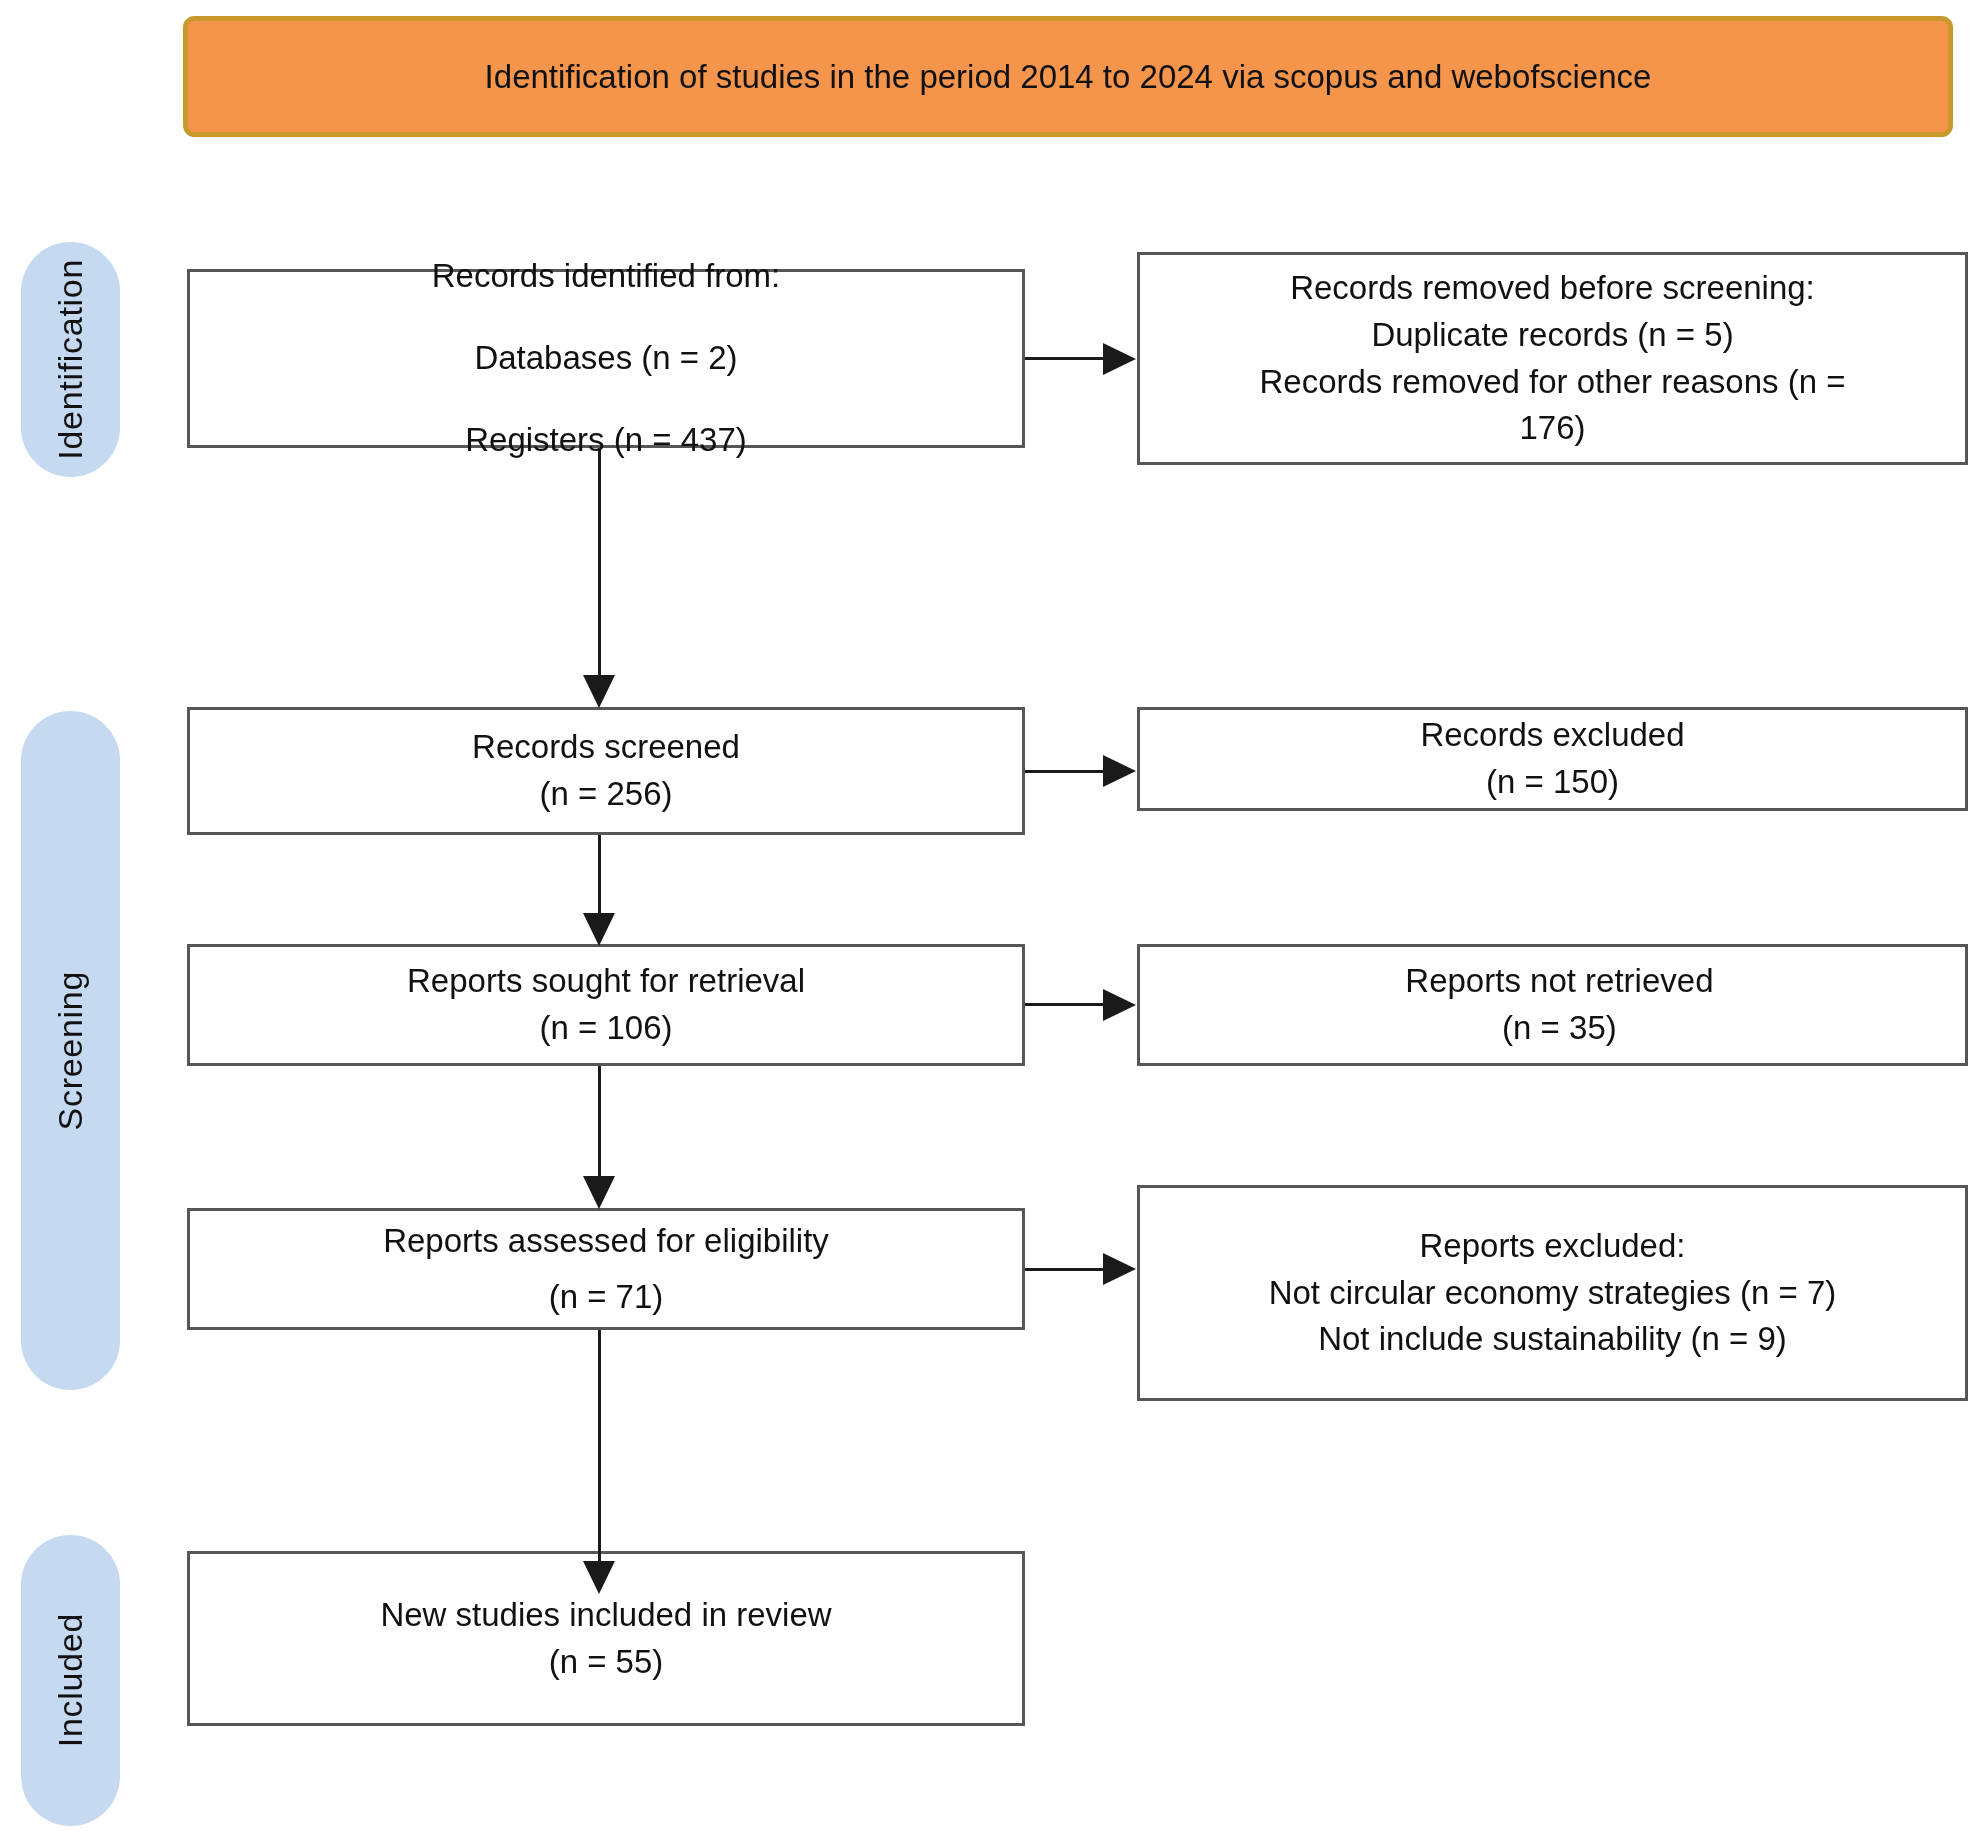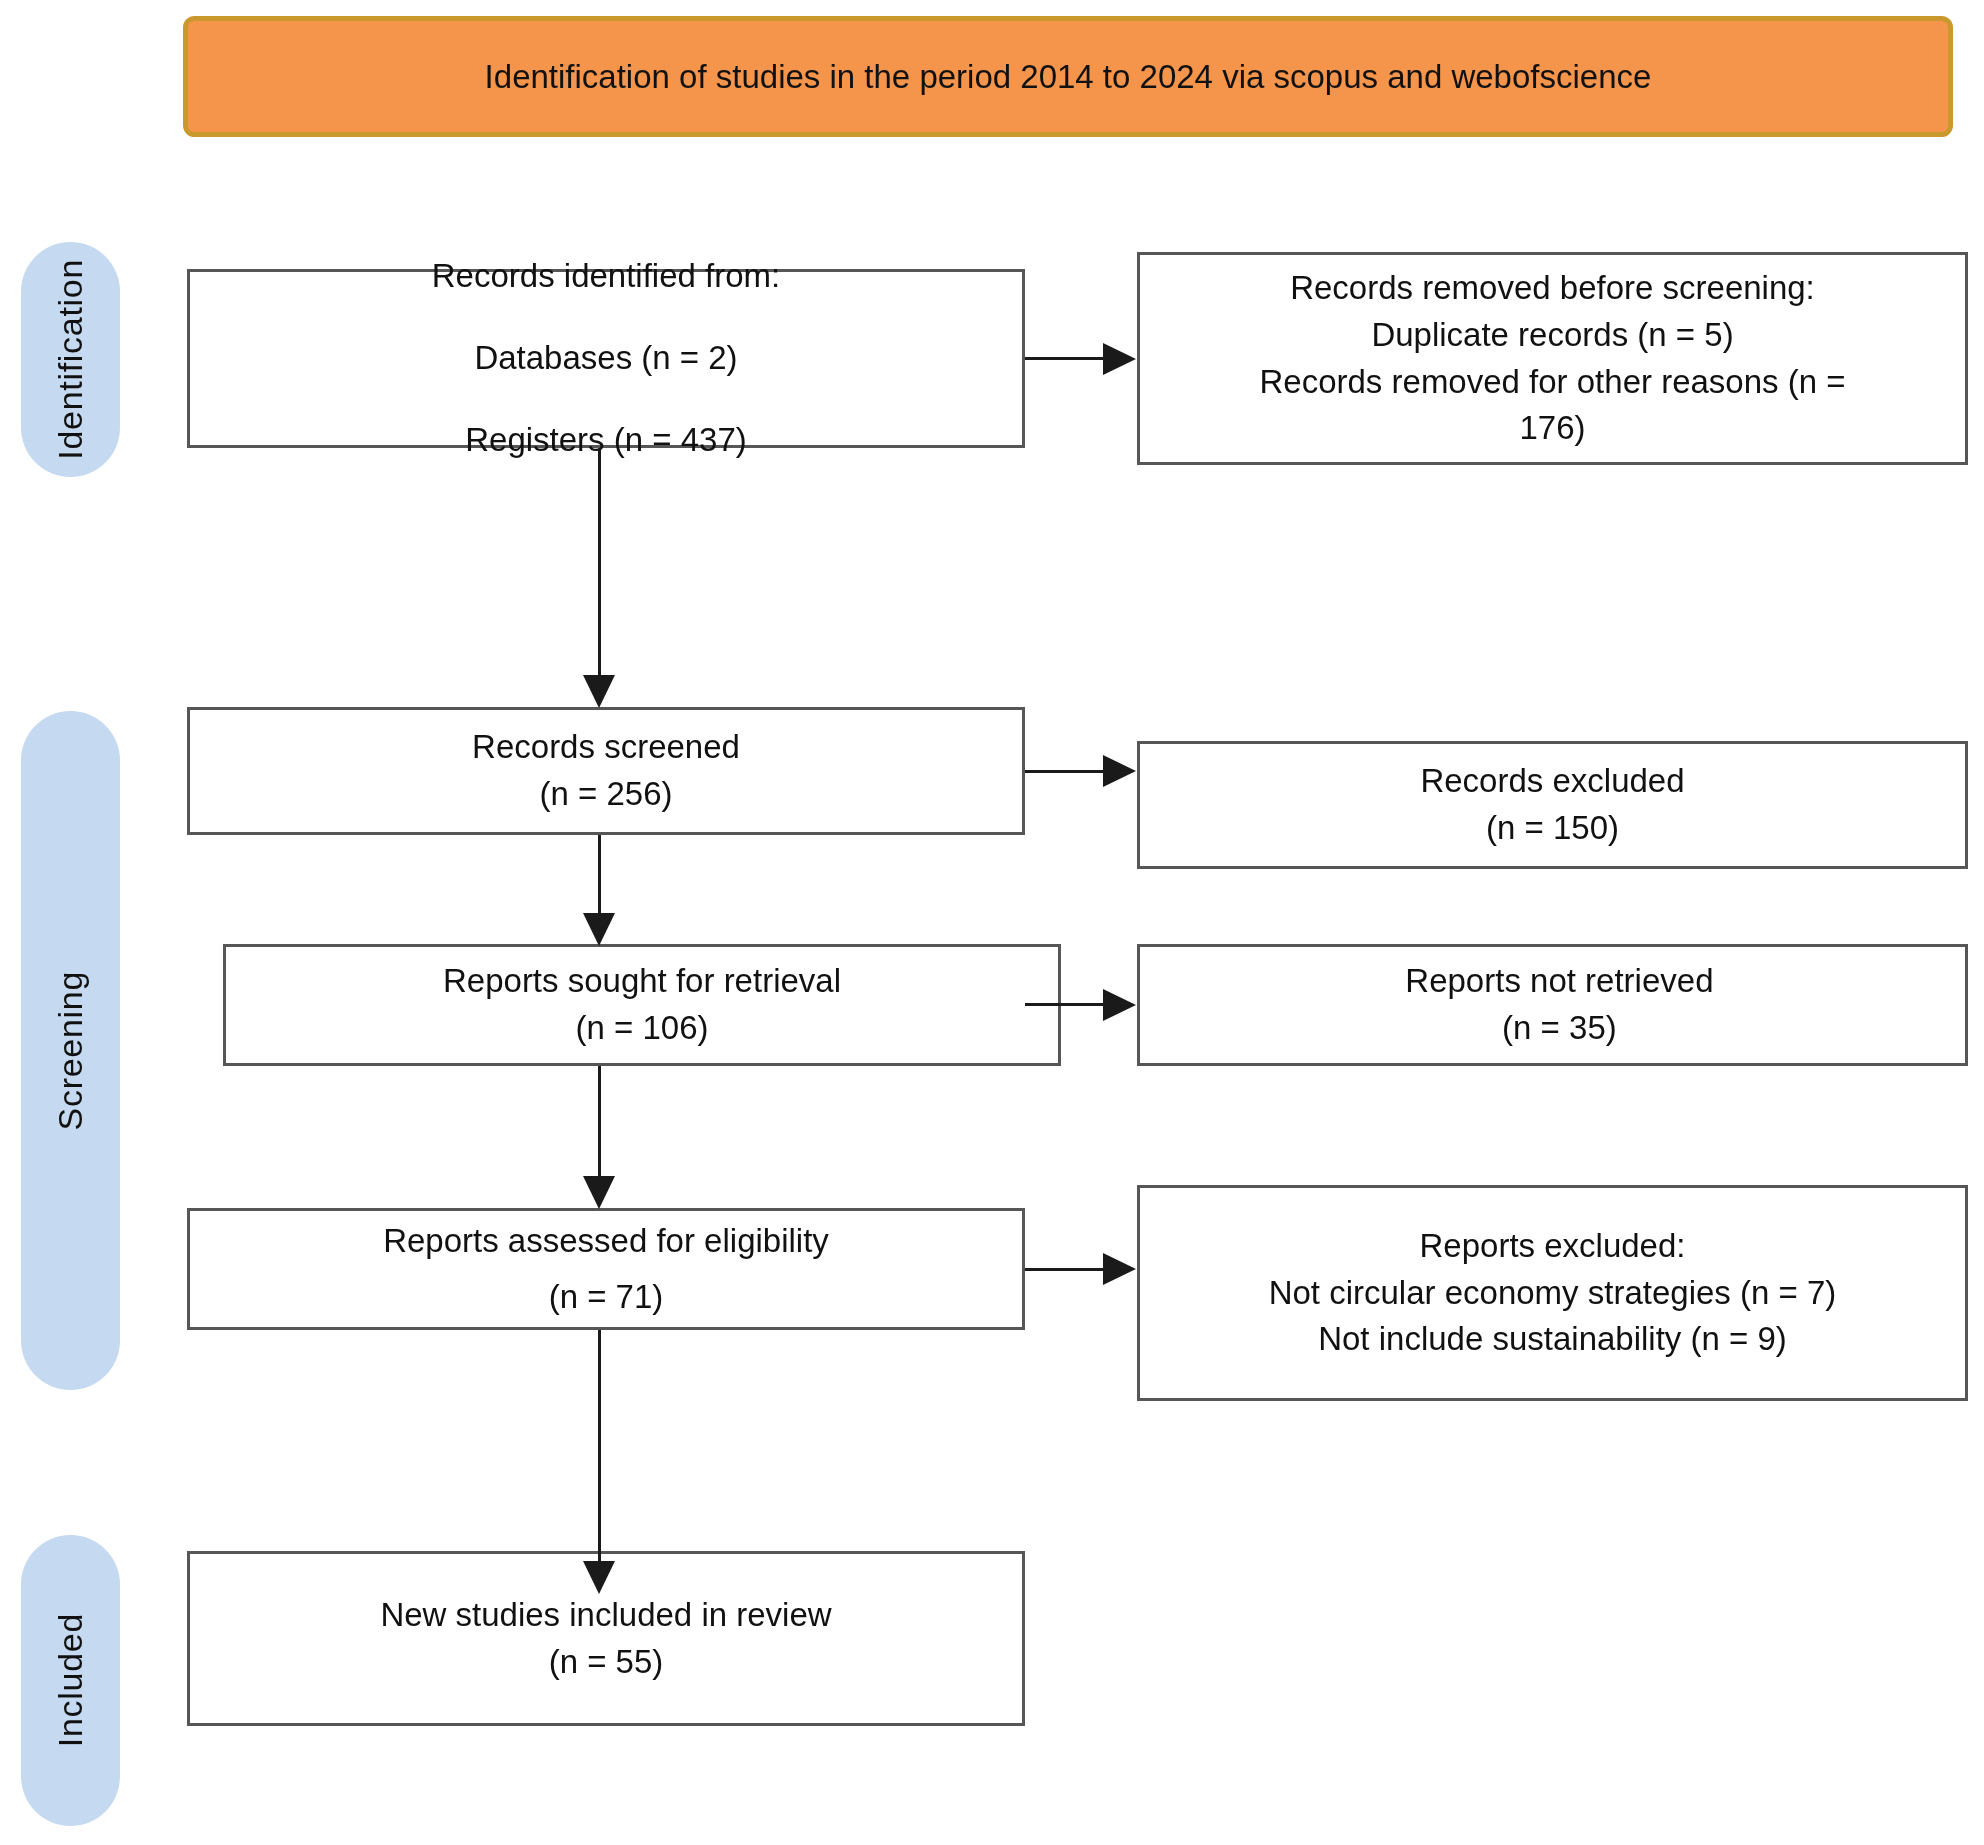--- a/index.html
+++ b/index.html
@@ -57,22 +57,22 @@
     line-height: 1.42;
     padding: 4.3px 14.2px;
     box-sizing: border-box;
   }
   .col-left  { left: 187px;  width: 838px; }
   .col-right { left: 1137px; width: 831px; }
 
   #box-records-identified   { top: 269px;  height: 179px; gap: 35px; }
   #box-records-removed      { top: 252px;  height: 213px; }
   #box-records-screened     { top: 707px;  height: 128px; }
-  #box-records-excluded     { top: 741px;  height: 128px; }
-  #box-reports-sought       { top: 944px; height: 122px; margin-left: 36px; }
+  #box-records-excluded     { top: 707px;  height: 104px; }
+  #box-reports-sought       { top: 944px; height: 122px; }
   #box-reports-not-retrieved{ top: 944px; height: 122px; padding-left: 28px; }
   #box-reports-assessed     { top: 1208px; height: 122px; gap: 9px; }
   #box-reports-excluded     { top: 1185px; height: 216px; }
   #box-new-studies          { top: 1551px; height: 175px; }
 
   
   .vline {
     position: absolute;
     width: 2.8px;
     background: #1a1a1a;

